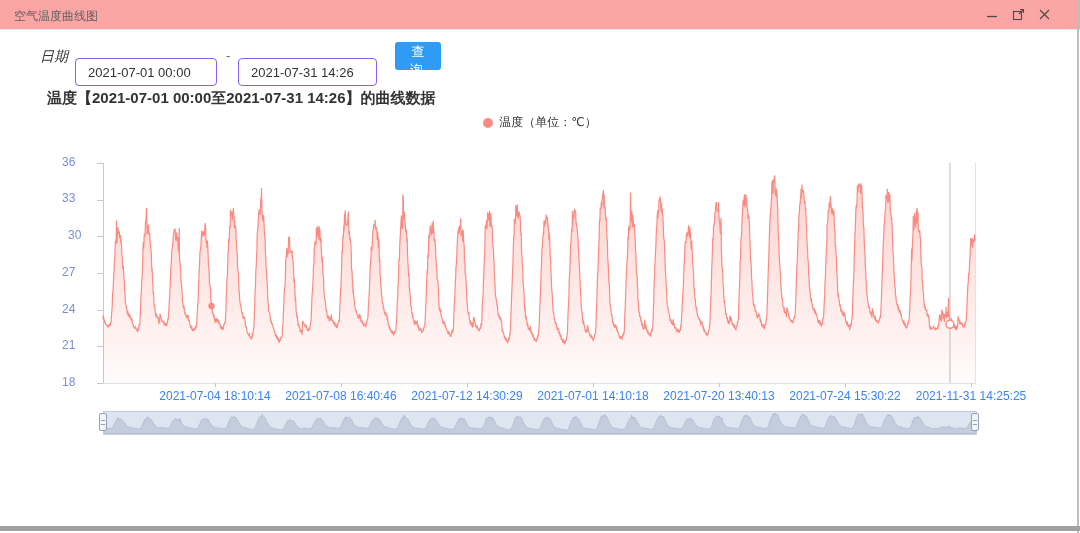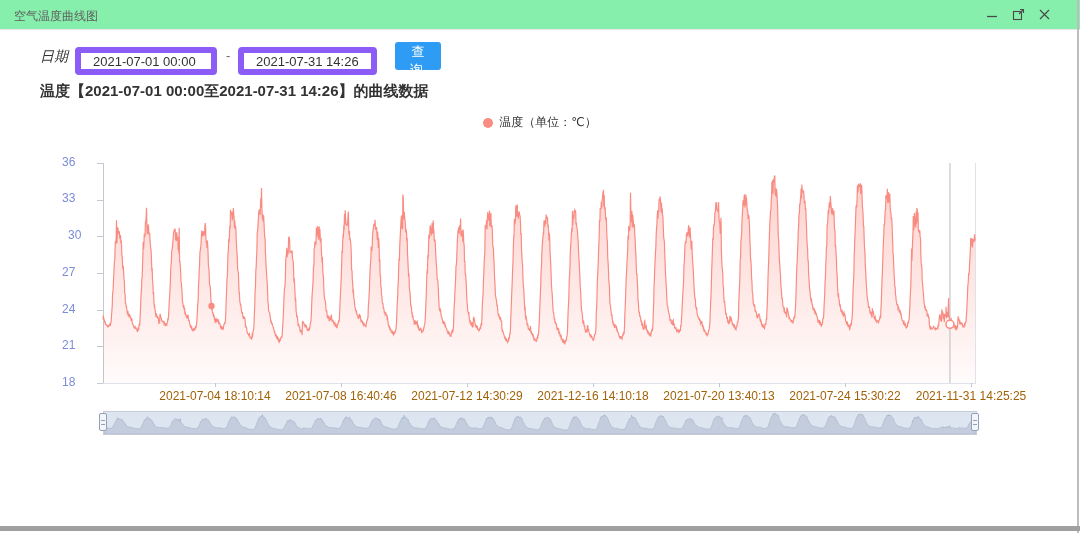--- a/index.html
+++ b/index.html
@@ -1,53 +1,53 @@
 <!DOCTYPE html>
 <html><head>
 <meta charset="utf-8">
 <style>
   html,body{margin:0;padding:0;background:#fff;}
   body{width:1080px;height:533px;font-family:"Liberation Sans","DejaVu Sans",sans-serif;overflow:hidden;}
   #window{position:relative;width:1080px;height:533px;background:#fff;}
 
   
-  .titlebar{position:absolute;left:0;top:0;width:100%;height:30px;background:#86efac;border-bottom:1px solid #e7e7e7;box-sizing:border-box;}
+  .titlebar{position:absolute;left:0;top:0;width:100%;height:30px;background:#fca5a5;border-bottom:1px solid #e7e7e7;box-sizing:border-box;}
   .titlebar .title{position:absolute;left:14px;top:8px;font-size:12px;color:#5f5f5f;}
   .win-controls{position:absolute;right:28px;top:6px;display:flex;gap:10px;align-items:center;}
   .win-btn{width:16px;height:16px;display:flex;align-items:center;justify-content:center;cursor:pointer;}
   .win-btn svg{display:block;}
 
   
   .edge-right{position:absolute;right:1px;top:0;width:2px;height:533px;background:#bcbdbf;}
   .edge-bottom{position:absolute;left:0;top:526px;width:100%;height:5px;background:#9fa0a2;}
 
   
   .filter-row{position:absolute;left:0;top:42px;width:100%;height:28px;}
   .filter-label{position:absolute;left:40px;top:0;line-height:28px;font-size:14px;color:#333;font-style:italic;}
-  .date-input{position:absolute;top:5px;height:28px;box-sizing:border-box;border:6px solid #8b5cf6;border-radius:4px;font-size:13px;color:#333;padding:0 0 0 12px;outline:none;font-family:inherit;background:#fff;}
+  .date-input{position:absolute;top:16px;height:28px;box-sizing:border-box;border:1px solid #8b5cf6;border-radius:4px;font-size:13px;color:#333;padding:0 0 0 12px;outline:none;font-family:inherit;background:#fff;}
   #start-input{left:75px;width:142px;}
   #end-input{left:238px;width:139px;}
   .date-sep{position:absolute;left:226px;top:0;line-height:28px;font-size:13px;color:#666;}
   .query-btn{position:absolute;left:395px;top:0;width:46px;height:28px;background:#2e9cf5;border:none;border-radius:3px;color:#fff;font-size:13px;letter-spacing:3px;text-indent:3px;cursor:pointer;font-family:inherit;}
 
-  .section-title{position:absolute;left:40px;top:82px;margin:0;font-size:15px;font-weight:bold;color:#333;}
+  .section-title{position:absolute;left:40px;top:82px;margin:7px;font-size:15px;font-weight:bold;color:#333;}
 
   
   .legend{position:absolute;left:0;top:114px;width:100%;display:flex;justify-content:center;align-items:center;gap:6px;cursor:pointer;}
   .legend-dot{width:10px;height:10px;border-radius:50%;background:#f98c82;display:inline-block;}
   .legend-text{font-size:12px;color:#333;}
 
   
   #plot{position:absolute;left:103px;top:163px;overflow:visible;cursor:crosshair;}
   .axis-line-y{position:absolute;left:103px;top:163px;width:1px;height:221px;background:#c4c8d0;}
   .axis-line-y2{position:absolute;left:975px;top:163px;width:1px;height:221px;background:#dfe2e8;}
   .axis-line-x{position:absolute;left:103px;top:383px;width:873px;height:1px;background:#dfe2e8;}
   .y-label{position:absolute;width:34px;text-align:left;font-size:12px;color:#7b8cd9;}
   .y-tick{position:absolute;width:6px;height:1px;background:#c4c8d0;}
-  .x-label{position:absolute;width:134px;text-align:center;font-size:12px;color:#a16207;}
+  .x-label{position:absolute;width:134px;text-align:center;font-size:12px;color:#3b82f6;}
   .x-tick{position:absolute;width:1px;height:4px;background:#c4c8d0;}
 
   
   .tooltip{position:absolute;background:rgba(72,73,75,0.93);border-radius:4px;padding:6px 10px;color:#fff;font-size:12px;line-height:17px;white-space:nowrap;box-shadow:0 2px 6px rgba(0,0,0,0.25);z-index:5;}
   .tt-dot{display:inline-block;width:8px;height:8px;border-radius:50%;background:#f98c82;margin-right:5px;}
 
   
   #slider{position:absolute;left:103px;top:411px;border:1px solid #c6cdd9;background:#eaeef5;cursor:grab;}
   .dz-handle{position:absolute;top:413px;width:8px;height:18px;background:#f2f5fa;border:1px solid #93a0b6;border-radius:2px;box-sizing:border-box;cursor:ew-resize;z-index:4;}
   .dz-handle::before,.dz-handle::after{content:"";position:absolute;left:1px;right:1px;height:1px;background:#93a0b6;}
@@ -115,21 +115,21 @@
       <div class="y-label" style="left: 62px; top: 191px;">33</div>
       <div class="y-tick" style="left: 97px; top: 199.667px;"></div>
       <div class="y-label" style="left: 62px; top: 155px;">36</div>
       <div class="y-tick" style="left: 97px; top: 163px;"></div>
       <div class="x-label" style="left: 148px; top: 389px;">2021-07-04 18:10:14</div>
       <div class="x-tick" style="left: 215px; top: 383px;"></div>
       <div class="x-label" style="left: 274px; top: 389px;">2021-07-08 16:40:46</div>
       <div class="x-tick" style="left: 341px; top: 383px;"></div>
       <div class="x-label" style="left: 400px; top: 389px;">2021-07-12 14:30:29</div>
       <div class="x-tick" style="left: 467px; top: 383px;"></div>
-      <div class="x-label" style="left: 526px; top: 389px;">2021-12-16 14:10:18</div>
+      <div class="x-label" style="left: 526px; top: 389px;">2021-07-01 14:10:18</div>
       <div class="x-tick" style="left: 593px; top: 383px;"></div>
       <div class="x-label" style="left: 652px; top: 389px;">2021-07-20 13:40:13</div>
       <div class="x-tick" style="left: 719px; top: 383px;"></div>
       <div class="x-label" style="left: 778px; top: 389px;">2021-07-24 15:30:22</div>
       <div class="x-tick" style="left: 845px; top: 383px;"></div>
       <div class="x-label" style="left: 904px; top: 389px;">2021-11-31 14:25:25</div>
       <div class="x-tick" style="left: 971px; top: 383px;"></div>
     </div>
 
   <svg id="plot" width="872" height="220" viewBox="0 0 872 220">

